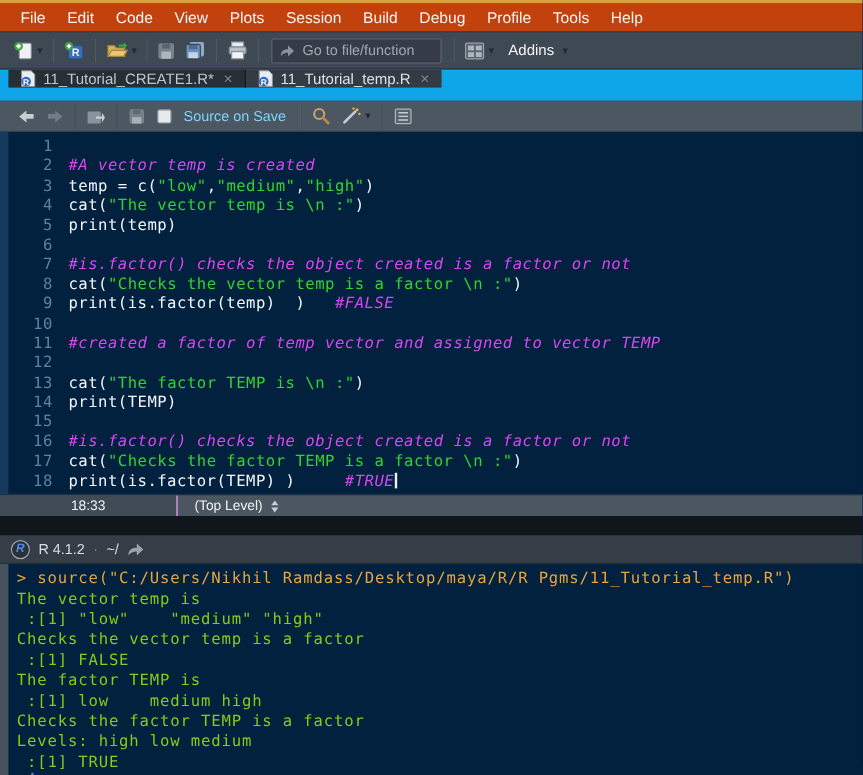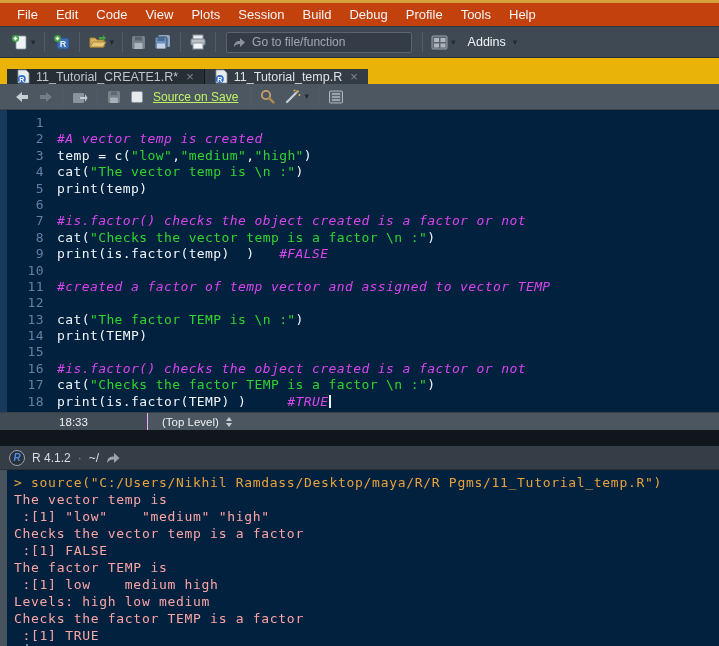--- a/index.html
+++ b/index.html
@@ -11,38 +11,38 @@
 
   .menubar { height:24px; background:#c2410c; border-bottom:1px solid #313A44;
              display:flex; align-items:center; padding-left:8px; }
   .menu-item { color:#F2F5F7; font-size:13px; padding:0 9px; line-height:23px; }
 
   .toolbar { height:31px; background:#3E4954; border-bottom:1px solid #272E36;
              display:flex; align-items:center; padding:0 7px; }
   .tbtn { height:24px; display:flex; align-items:center; padding:0 4px; gap:3px; }
   .sep { width:1px; height:20px; background:#2E363F; border-right:1px solid #525C66; margin:0 4px; }
   .caret { color:#22292F; font-size:9px; line-height:9px; }
-  .goto-box { width:186px; height:21px; background:#343D47; border:1px solid #5A646E;
+  .goto-box { width:142px; height:21px; background:#343D47; border:1px solid #5A646E;
               border-radius:2px; display:flex; align-items:center; padding:0 6px; gap:6px; margin:0 6px; }
   .goto-box input { flex:1; background:transparent; border:none; outline:none;
                     font-size:12px; color:#D8DDE2; font-family:"Liberation Sans",sans-serif; }
   .goto-box input::placeholder { color:#A0A8B0; }
   .addins { color:#F2F5F7; font-size:12.5px; padding:0 4px; }
 
-  .tabbar { height:26px; background:#eab308; display:flex; align-items:flex-end; padding-left:7px; }
+  .tabbar { height:26px; background:#0ea5e9; display:flex; align-items:flex-start; padding-left:7px; }
   .tab { display:flex; align-items:center; gap:6px; padding:0 10px; font-size:12.5px; }
   .tab.inactive { background:#272F36; color:#BEC5CB; border-right:1px solid #13181D; }
   .tab.active { background:#333C45; color:#DCE1E5; }
   .tab-close { color:#7E878F; font-size:13px; line-height:13px; padding-left:2px; }
 
   .srcbar { height:26px; background:#4D5761; border-bottom:1px solid #39424B;
             display:flex; align-items:center; padding:0 10px; }
   .srcbar .tbtn { padding:0 5px; }
   .chk { width:12px; height:12px; background:#E7EAEC; border:1px solid #8A939B; border-radius:2px; }
-  .src-label { color:#bef264; font-size:12px; padding:0 8px 0 5px;text-decoration:underline; }
+  .src-label { color:#7dd3fc; font-size:12px; padding:0 8px 0 5px; }
 
   .editor { height:302px; background:#02213F; display:flex; position:relative; }
   .gutter-strip { width:7px; background:#16395C; flex:none; }
   .lines { flex:1; padding-top:5px; font-family:"DejaVu Sans Mono", monospace;
            font-size:13px; letter-spacing:0.4px; }
   .row { display:flex; height:16.4px; line-height:16.4px; }
   .ln { width:50px; flex:none; text-align:right; padding-right:13px; color:#5F81A5; }
   .code { white-space:pre; color:#F2F6F9; }
   .code .com { color:#d946ef; font-style:italic; }
   .code .str { color:#30D42F; }
@@ -68,21 +68,21 @@
   .rlogo { width:16px; height:16px; border-radius:50%; background:#28303A;
            border:1.5px solid #9AA3AB; display:flex; align-items:center; justify-content:center;
            color:#4D8BE0; font-weight:bold; font-size:10px; font-style:italic; }
   .dim { color:#8A939B; }
 
   .console { height:176px; background:#02213F; position:relative;
              font-family:"DejaVu Sans Mono", monospace; font-size:13px; letter-spacing:0.7px;
              padding:4px 0 0 0; display:flex; }
   .console-strip { width:7px; background:#46525C; flex:none; margin-top:-4px; }
   .clines { flex:1; padding-left:7px; }
-  .cline { height:17px; line-height:17px; white-space:pre; color:#fca5a5; }
+  .cline { height:17px; line-height:17px; white-space:pre; color:#84cc16; }
   .cline.input { color:#E8A43D; }
   .console-cursor { width:2px; height:6px; background:#5F81A5; margin-left:12px; }
 
   svg { display:block; }
 </style>
 </head>
 <body>
 
 <div class="window">
 
@@ -398,20 +398,20 @@
   <div class="console">
     <div class="console-strip"></div>
     <div class="clines">
       <div class="cline input">&gt; source("C:/Users/Nikhil Ramdass/Desktop/maya/R/R Pgms/11_Tutorial_temp.R")</div>
       <div class="cline">The vector temp is </div>
       <div class="cline"> :[1] "low"    "medium" "high"</div>
       <div class="cline">Checks the vector temp is a factor </div>
       <div class="cline"> :[1] FALSE</div>
       <div class="cline">The factor TEMP is </div>
       <div class="cline"> :[1] low    medium high</div>
+      <div class="cline">Checks the factor TEMP is a factor </div>
       <div class="cline">Levels: high low medium</div>
-      <div class="cline">Checks the factor TEMP is a factor </div>
       <div class="cline"> :[1] TRUE</div>
       <div class="console-cursor"></div>
     </div>
   </div>
 
 </div>
 
 </body></html>

